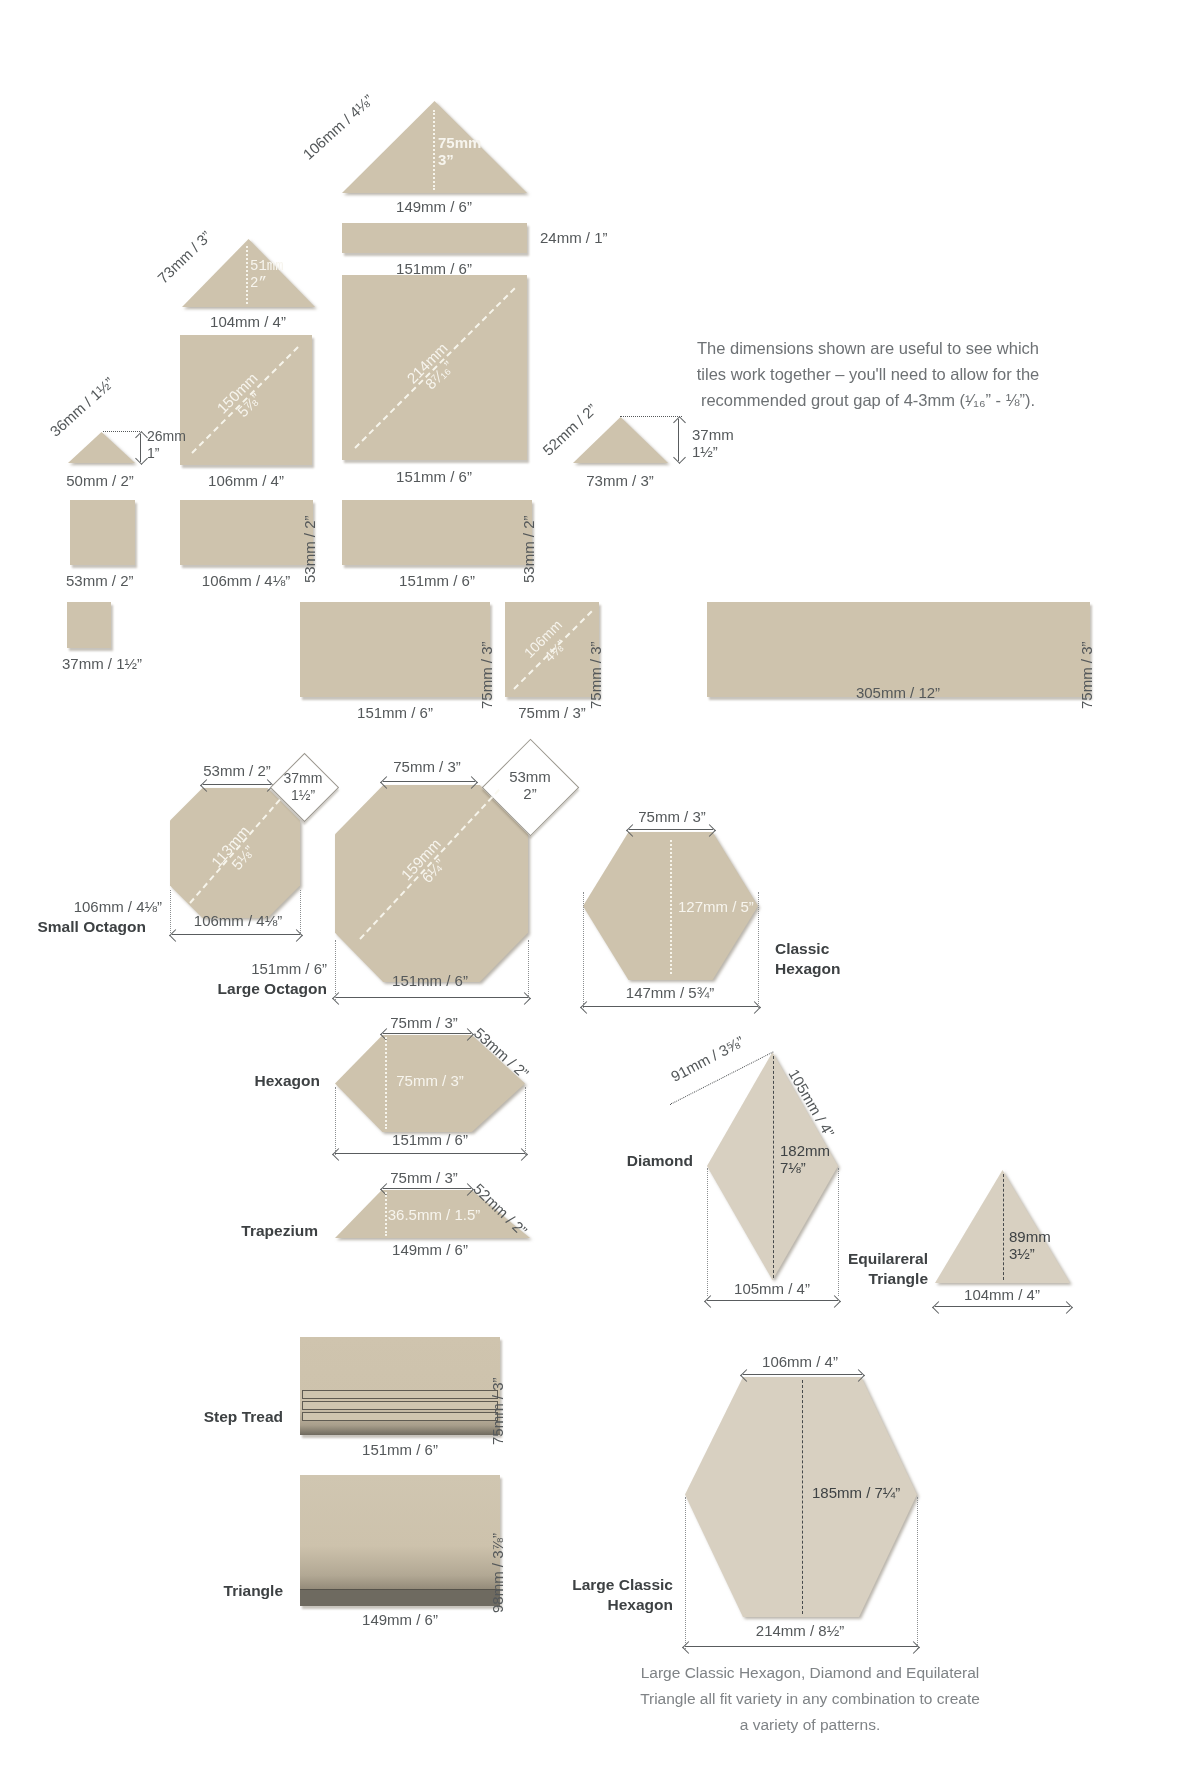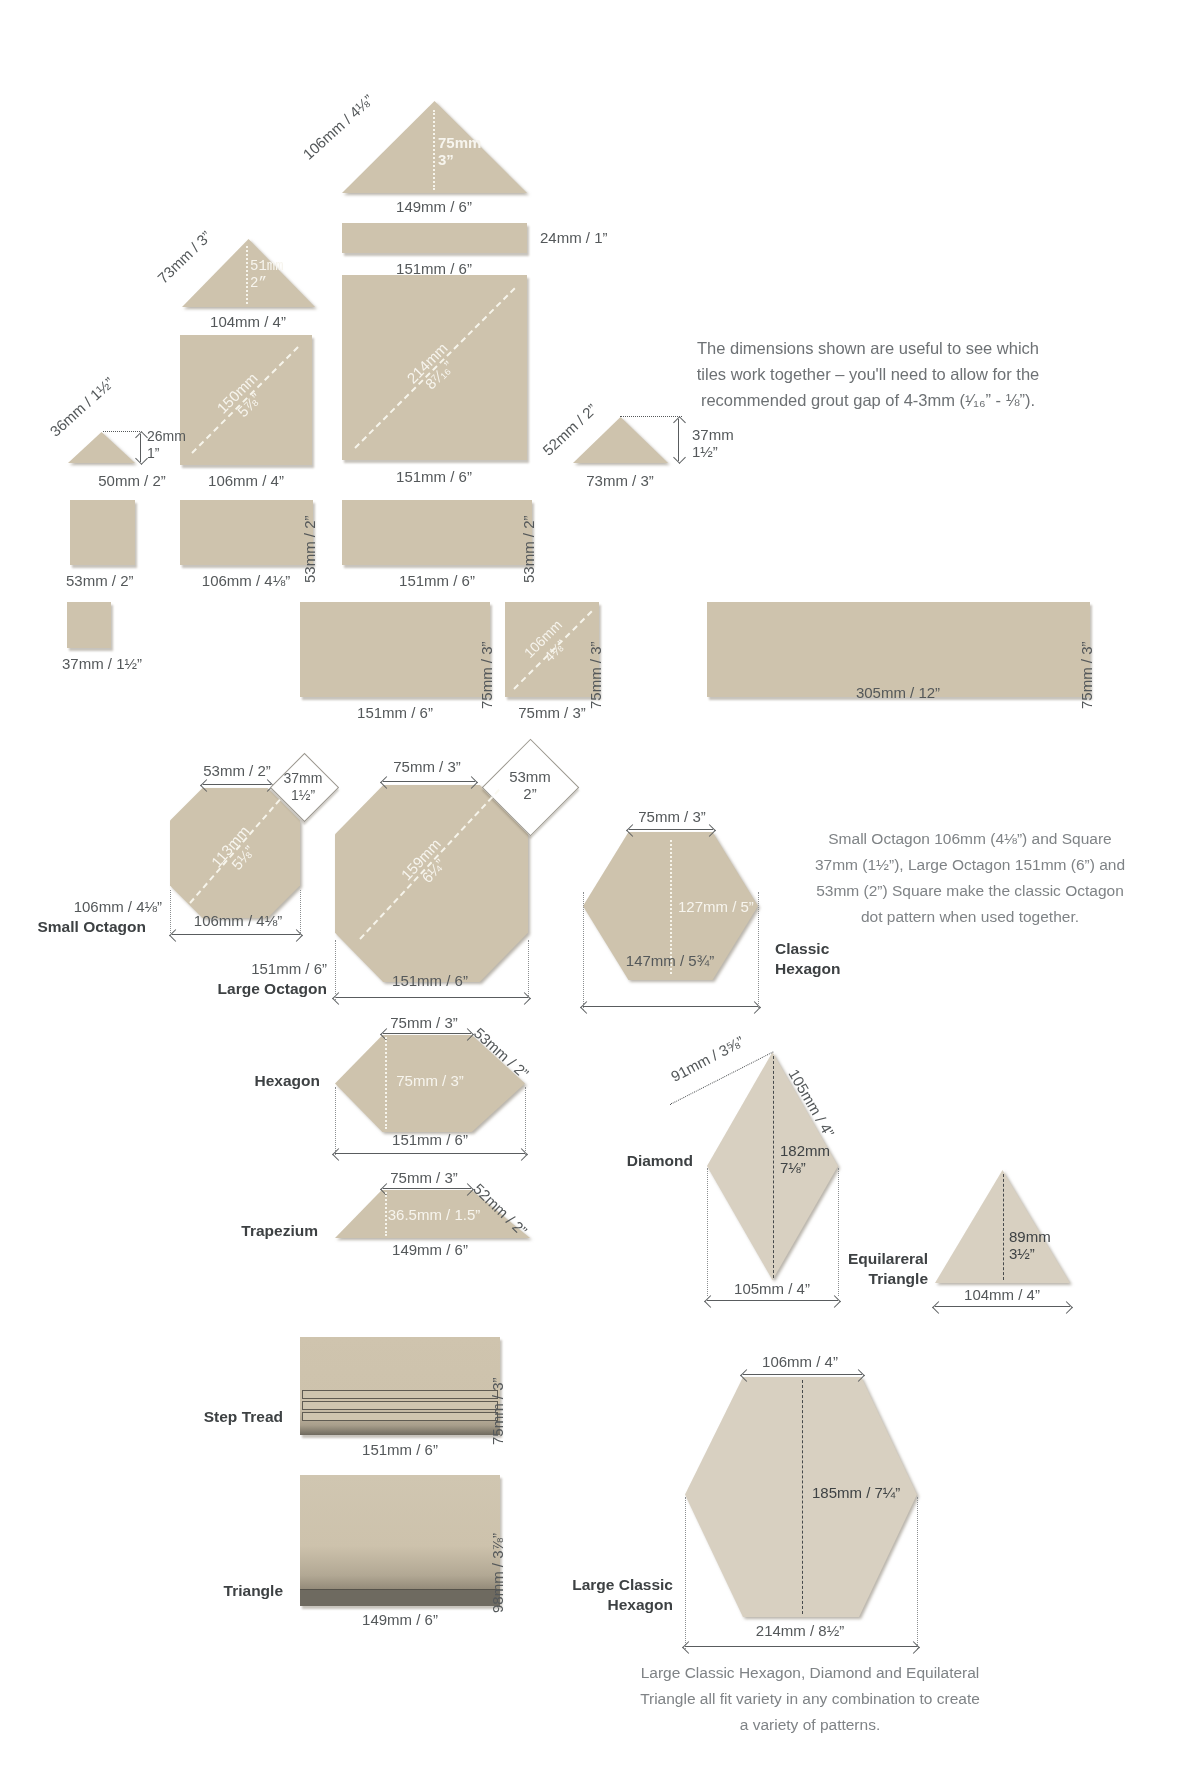--- a/index.html
+++ b/index.html
@@ -103,21 +103,21 @@
   <div class="sw" style="left:68px;top:432px;width:67px;height:31px;">
       <div class="tile tri"></div>
     </div>
   <div class="lbl" style="left:52px;top:425px;transform:rotate(-42deg);transform-origin:left center;">36mm / 1½”</div>
   <div class="dt" style="left:103px;top:431px;width:37px;"></div>
   <div class="dimv" style="left:140px;top:434px;height:28px;"></div>
   <div class="lbl" style="left:147px;top:428px;font-size:14px;">
     <div>26mm</div>
       <div>1”</div>
   </div>
-  <div class="lbl c" style="left:100px;top:472px;margin-left:32px;">50mm / 2”</div>
+  <div class="lbl c" style="left:100px;top:472px;">50mm / 2”</div>
 
   <div class="sw" style="left:573px;top:417px;width:95px;height:46px;">
       <div class="tile tri"></div>
     </div>
   <div class="lbl" style="left:545px;top:444px;transform:rotate(-43deg);transform-origin:left center;">52mm / 2”</div>
   <div class="dt" style="left:620px;top:416px;width:62px;"></div>
   <div class="dimv" style="left:678px;top:419px;height:42px;"></div>
   <div class="lbl" style="left:692px;top:426px;">
     <div>37mm</div>
       <div>1½”</div>
@@ -199,33 +199,27 @@
   <div class="lbl r" style="left:327px;top:960px;">151mm / 6”</div>
   <div class="lbl b r" style="left:327px;top:980px;">Large Octagon</div>
 
   <div class="sw" style="left:583px;top:832px;width:175px;height:148px;">
       <div class="tile hex6"></div>
     </div>
   <div class="lbl c" style="left:672px;top:808px;">75mm / 3”</div>
   <div class="dimh" style="left:629px;top:829px;width:84px;"></div>
   <div class="dwv" style="left:670px;top:840px;height:134px;"></div>
   <div class="lbl w" style="left:678px;top:898px;">127mm / 5”</div>
-  <div class="lbl c" style="left:670px;top:952px;">147mm / 5¾”</div>
+  <div class="lbl c" style="left:670px;top:984px;">147mm / 5¾”</div>
   <div class="dimh" style="left:583px;top:1006px;width:175px;"></div>
   <div class="dtv" style="left:583px;top:892px;height:118px;"></div>
   <div class="dtv" style="left:758px;top:892px;height:118px;"></div>
   <div class="lbl b" style="left:775px;top:940px;">Classic</div>
   <div class="lbl b" style="left:775px;top:960px;">Hexagon</div>
 
-  <div class="note" style="left:790px;top:826px;width:360px;">
-    <div>Small Octagon 106mm (4⅛”) and Square</div>
-    <div>37mm (1½”), Large Octagon 151mm (6”) and</div>
-    <div>53mm (2”) Square make the classic Octagon</div>
-    <div>dot pattern when used together.</div>
-  </div>
 
   <div class="sw" style="left:335px;top:1035px;width:190px;height:97px;">
       <div class="tile hexE"></div>
     </div>
   <div class="lbl b r" style="left:320px;top:1072px;">Hexagon</div>
   <div class="lbl c" style="left:424px;top:1014px;">75mm / 3”</div>
   <div class="dimh" style="left:383px;top:1033px;width:88px;"></div>
   <div class="lbl" style="left:482px;top:1024px;transform:rotate(42deg);transform-origin:left top;">53mm / 2”</div>
   <div class="dwv" style="left:385px;top:1037px;height:92px;"></div>
   <div class="lbl w c" style="left:430px;top:1072px;">75mm / 3”</div>

